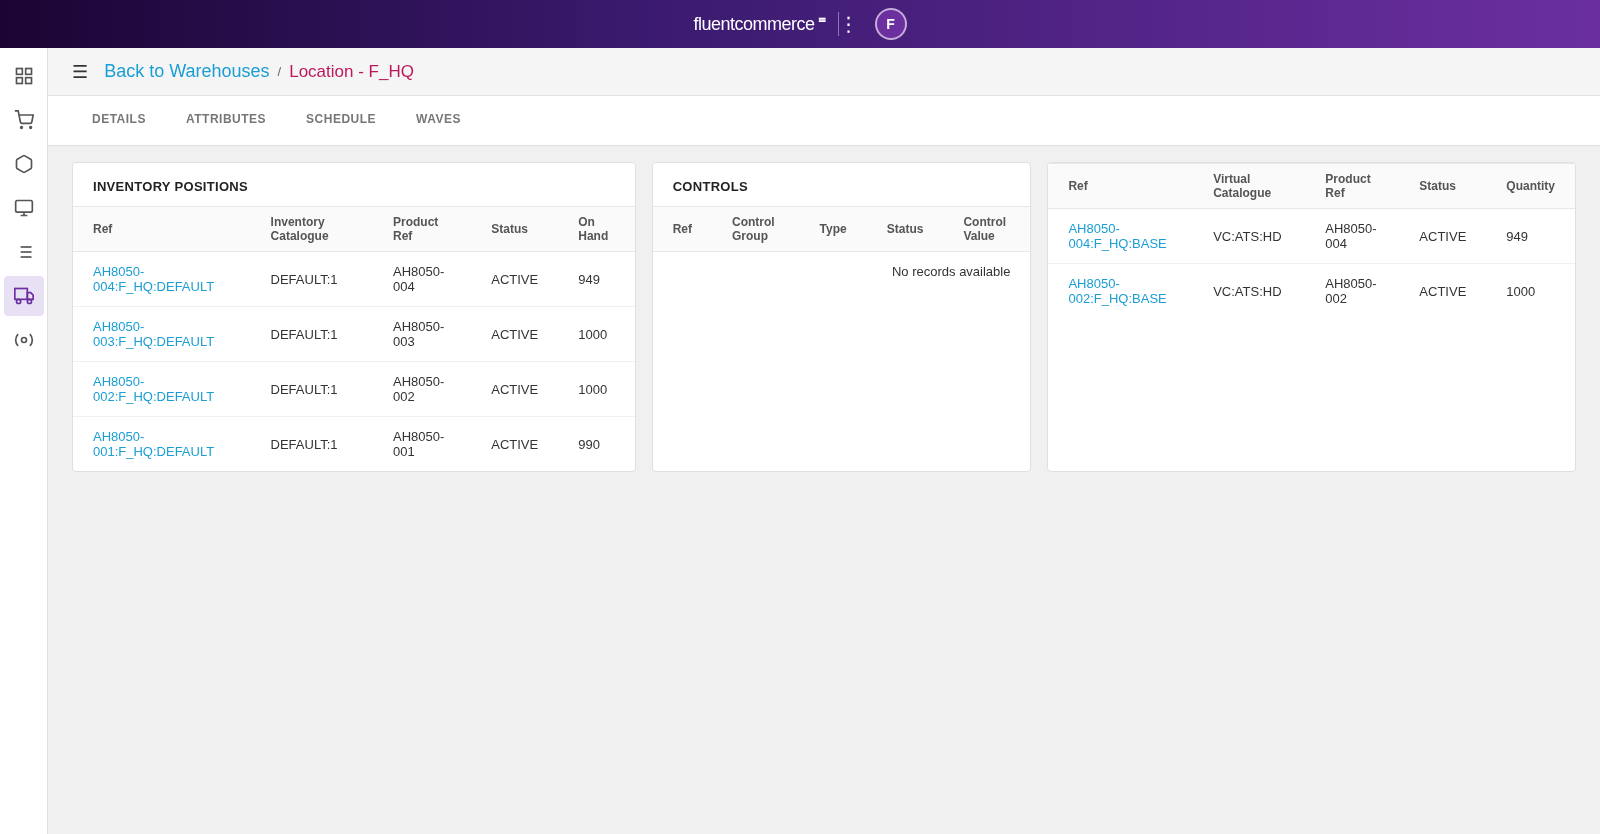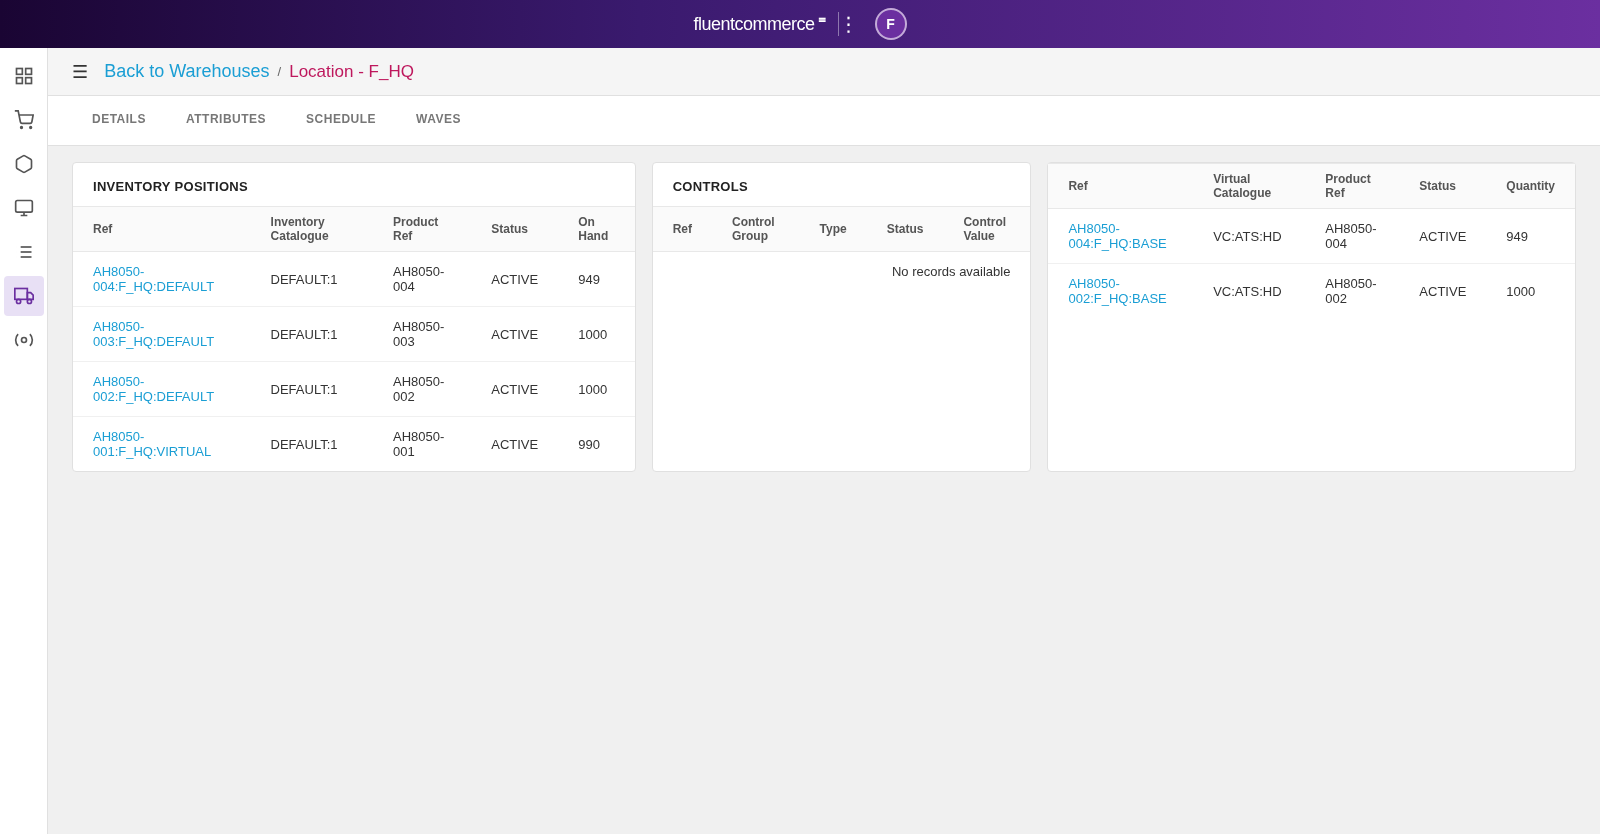--- a/index.html
+++ b/index.html
@@ -332,21 +332,21 @@
       <td>1000</td>
     </tr>
               <tr>
       <td><a class="link-cell">AH8050-002:F_HQ:DEFAULT</a></td>
       <td>DEFAULT:1</td>
       <td>AH8050-002</td>
       <td>ACTIVE</td>
       <td>1000</td>
     </tr>
               <tr>
-      <td><a class="link-cell">AH8050-001:F_HQ:VIRTUAL</a></td>
+      <td><a class="link-cell">AH8050-001:F_HQ:DEFAULT</a></td>
       <td>DEFAULT:1</td>
       <td>AH8050-001</td>
       <td>ACTIVE</td>
       <td>990</td>
     </tr>
             </tbody>
         </table>
       </div>
 
       <div class="section-card">

